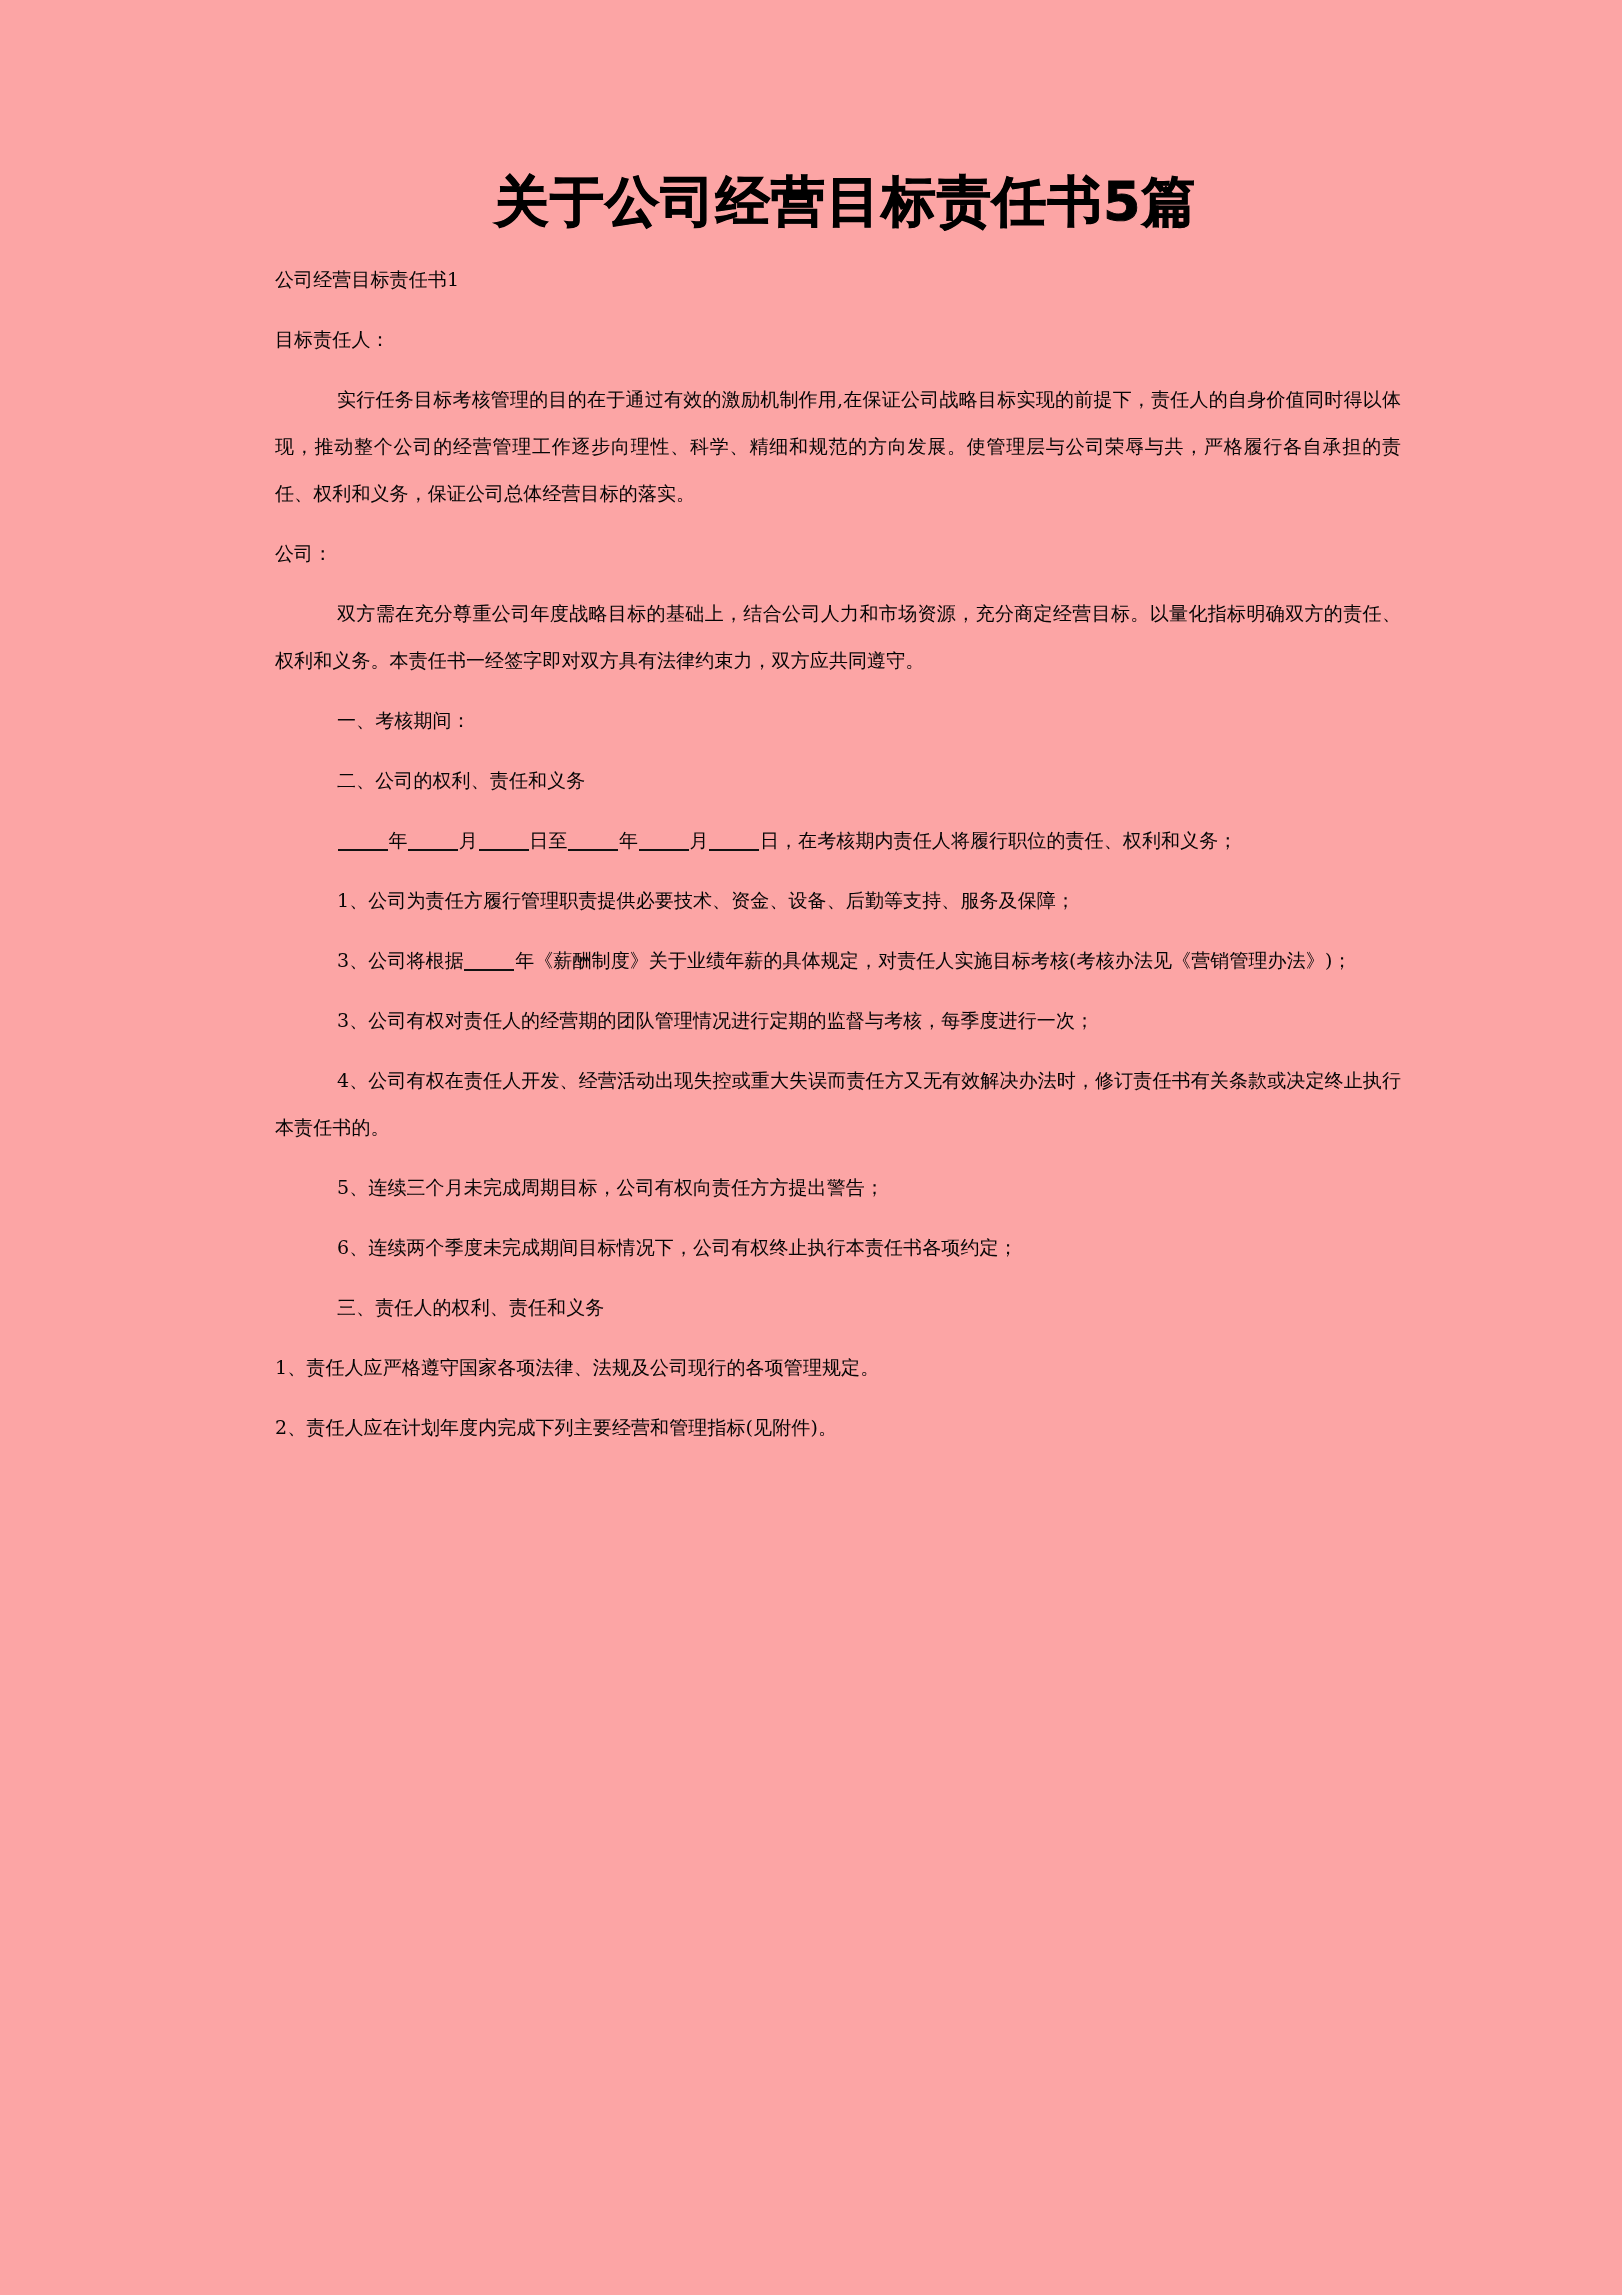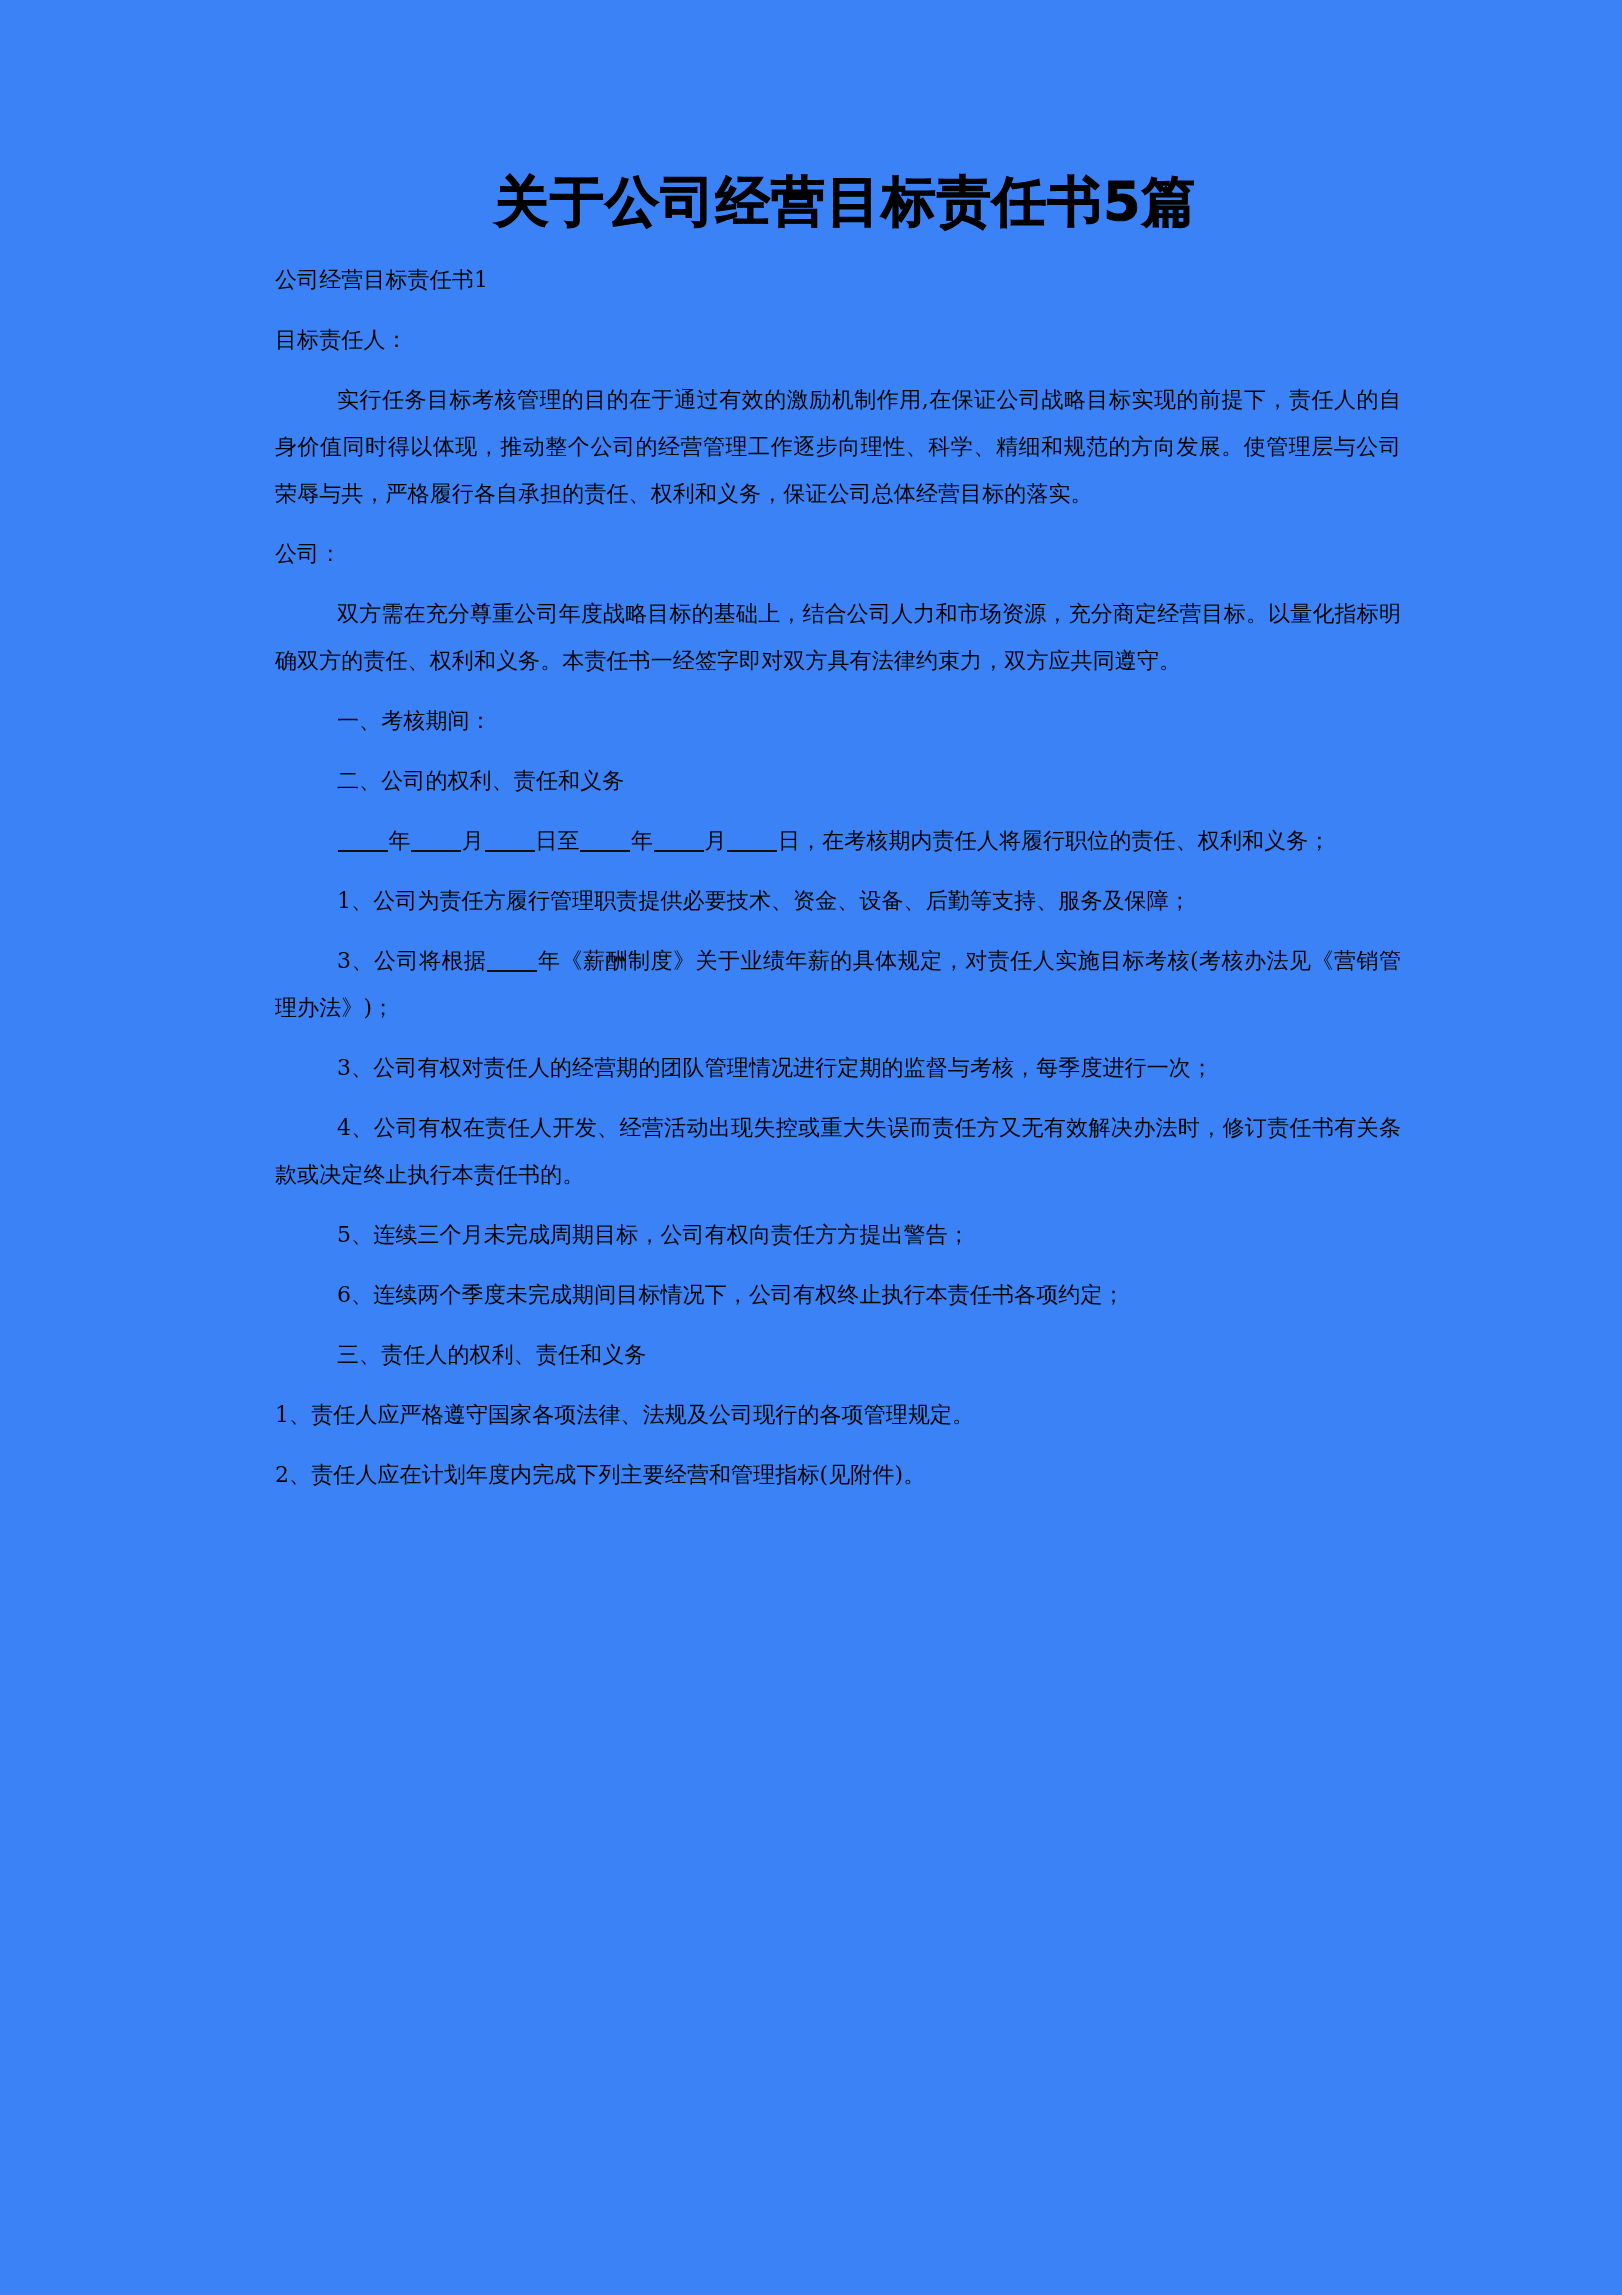--- a/index.html
+++ b/index.html
@@ -4,21 +4,21 @@
 <style>
   html, body {
     margin: 0;
     padding: 0;
     background: #ffffff;
   }
   .page {
     position: relative;
     width: 1623px;
     height: 2295px;
-    background: #3b82f6;
+    background: #fca5a5;
     box-sizing: border-box;
     overflow: hidden;
     font-family: "DejaVu Serif", "Liberation Serif", serif;
     color: #050505;
   }
   .content {
     position: absolute;
     left: 275px;
     top: 170px;
     width: 1126px;
@@ -33,21 +33,21 @@
     letter-spacing: 1.3px;
     text-align: center;
     margin: 0 0 22px 0;
     color: #000;
     -webkit-text-stroke: 0.9px #000;
     padding-left: 15.7px;
   }
 
   
   .para {
-    font-size: 22px;
+    font-size: 19px;
     line-height: 47px;
     margin: 0 0 13px 0;
     text-align: justify;
     text-justify: inter-ideograph;
     letter-spacing: 0.1px;
     word-break: break-all;
   }
   .para.indent {
     text-indent: 62px;
   }

